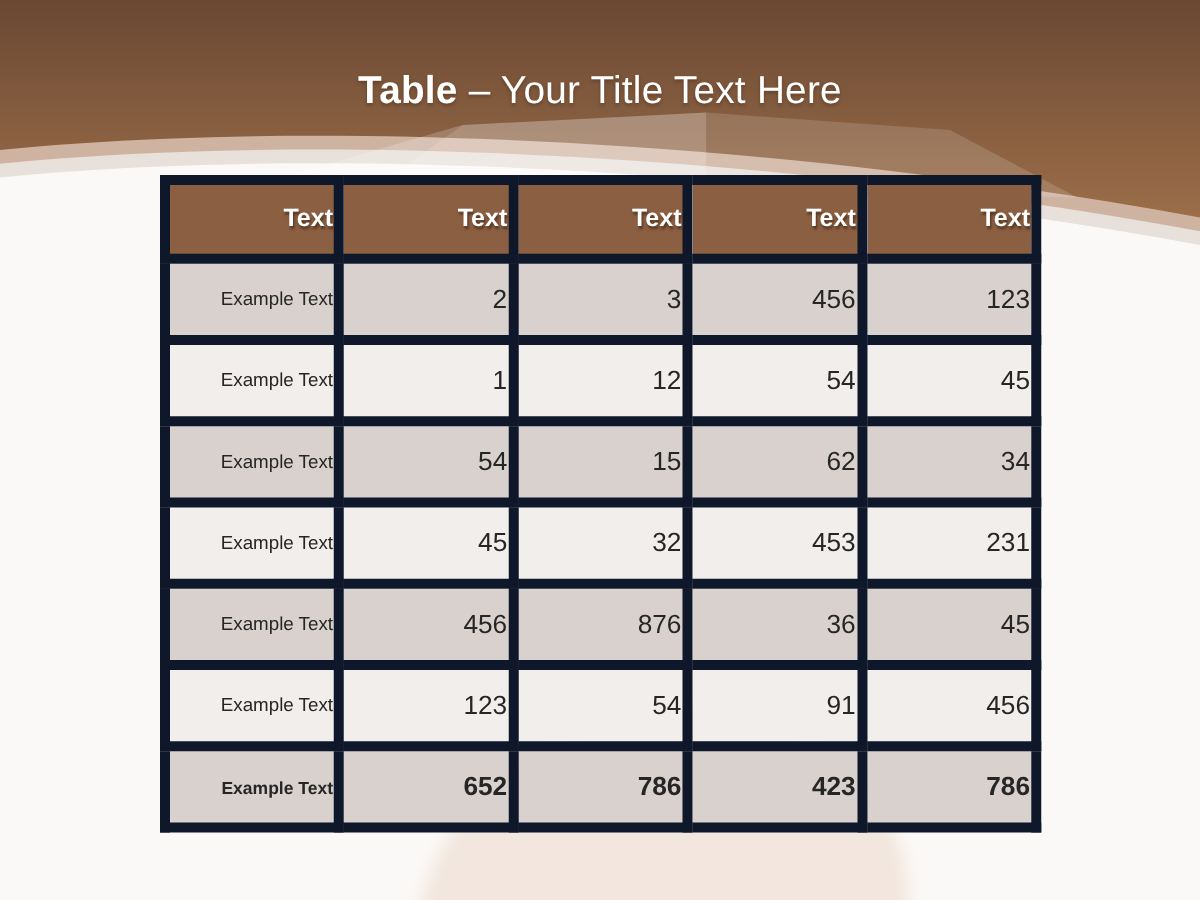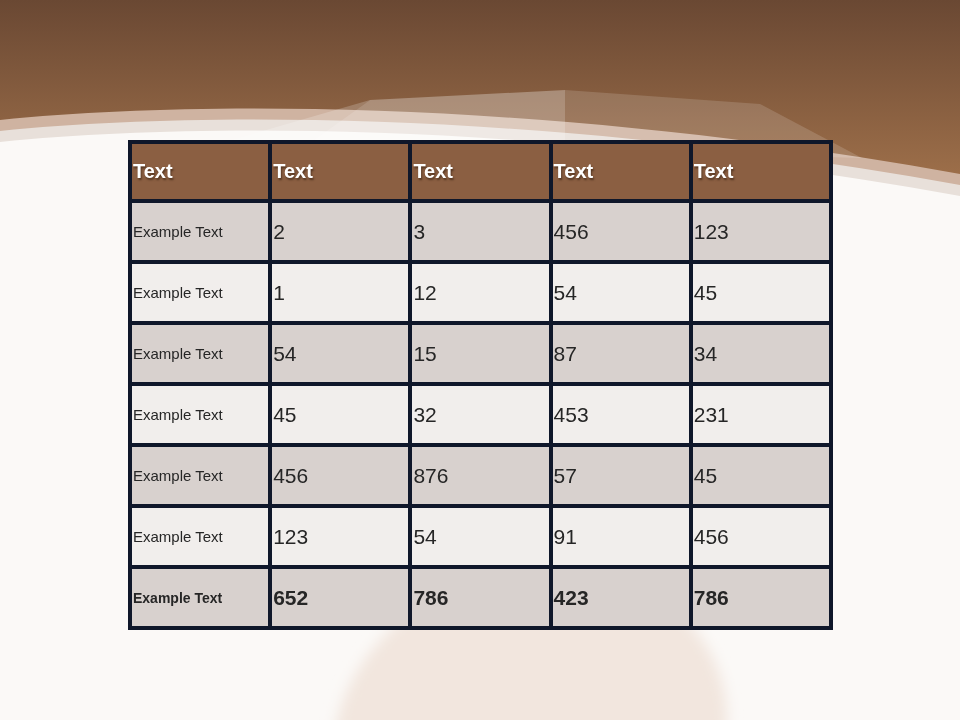--- a/index.html
+++ b/index.html
@@ -15,21 +15,21 @@
     font-size:31px;line-height:38px;letter-spacing:.2px;
     text-shadow:0 2px 3px rgba(40,22,10,.35);
     white-space:nowrap;
   }
   .slide-title .bold{font-weight:bold;}
   .data-table{
     position:absolute;left:128px;top:140px;width:705px;
     border-collapse:collapse;table-layout:fixed;
   }
   .data-table th,.data-table td{
-    border:4px solid #0f172a;text-align:left;vertical-align:middle;
+    border:8px solid #0f172a;text-align:right;vertical-align:middle;
     overflow:hidden;white-space:nowrap;
   }
   .data-table th{
     height:53px;background:var(--header_cell,#8b5f42);
     color:var(--text_white,#fff);font-size:20px;font-weight:bold;
     text-shadow:1px 2px 2px rgba(52,31,16,.65);
   }
   .data-table td{
     height:55px;color:var(--text_dark,#262626);font-size:21px;
   }
@@ -63,20 +63,25 @@
 
     <path d="M0,131 C240,107 600,119 960,185 L960,0 L0,0 Z" fill="#cfb3a1"></path>
 
     <path d="M0,120 C240,96 600,108 960,174 L960,0 L0,0 Z" fill="url(#bannerGrad)"></path>
 
     <path d="M190,152 L300,150 L370,100 Z" fill="#ffffff" opacity="0.20"></path>
     <path d="M300,150 L370,100 L565,90 L565,150 Z" fill="#ffffff" opacity="0.30"></path>
     <path d="M565,90 L760,104 L862,158 L565,150 Z" fill="#ffffff" opacity="0.15"></path>
   </svg>
 
+  <div class="slide-title">
+    <span class="bold">Table</span>
+    <span>–</span>
+    <span>Your Title Text Here</span>
+  </div>
 
   <table class="data-table">
     <thead>
       <tr>
         <th>Text</th>
         <th>Text</th>
         <th>Text</th>
         <th>Text</th>
         <th>Text</th>
       </tr>
@@ -93,35 +98,35 @@
         <td class="label">Example Text</td>
         <td>1</td>
         <td>12</td>
         <td>54</td>
         <td>45</td>
       </tr>
       <tr class="dark">
         <td class="label">Example Text</td>
         <td>54</td>
         <td>15</td>
-        <td>87</td>
+        <td>62</td>
         <td>34</td>
       </tr>
       <tr class="light">
         <td class="label">Example Text</td>
         <td>45</td>
         <td>32</td>
         <td>453</td>
         <td>231</td>
       </tr>
       <tr class="dark">
         <td class="label">Example Text</td>
         <td>456</td>
         <td>876</td>
-        <td>57</td>
+        <td>36</td>
         <td>45</td>
       </tr>
       <tr class="light">
         <td class="label">Example Text</td>
         <td>123</td>
         <td>54</td>
         <td>91</td>
         <td>456</td>
       </tr>
       <tr class="dark total">

